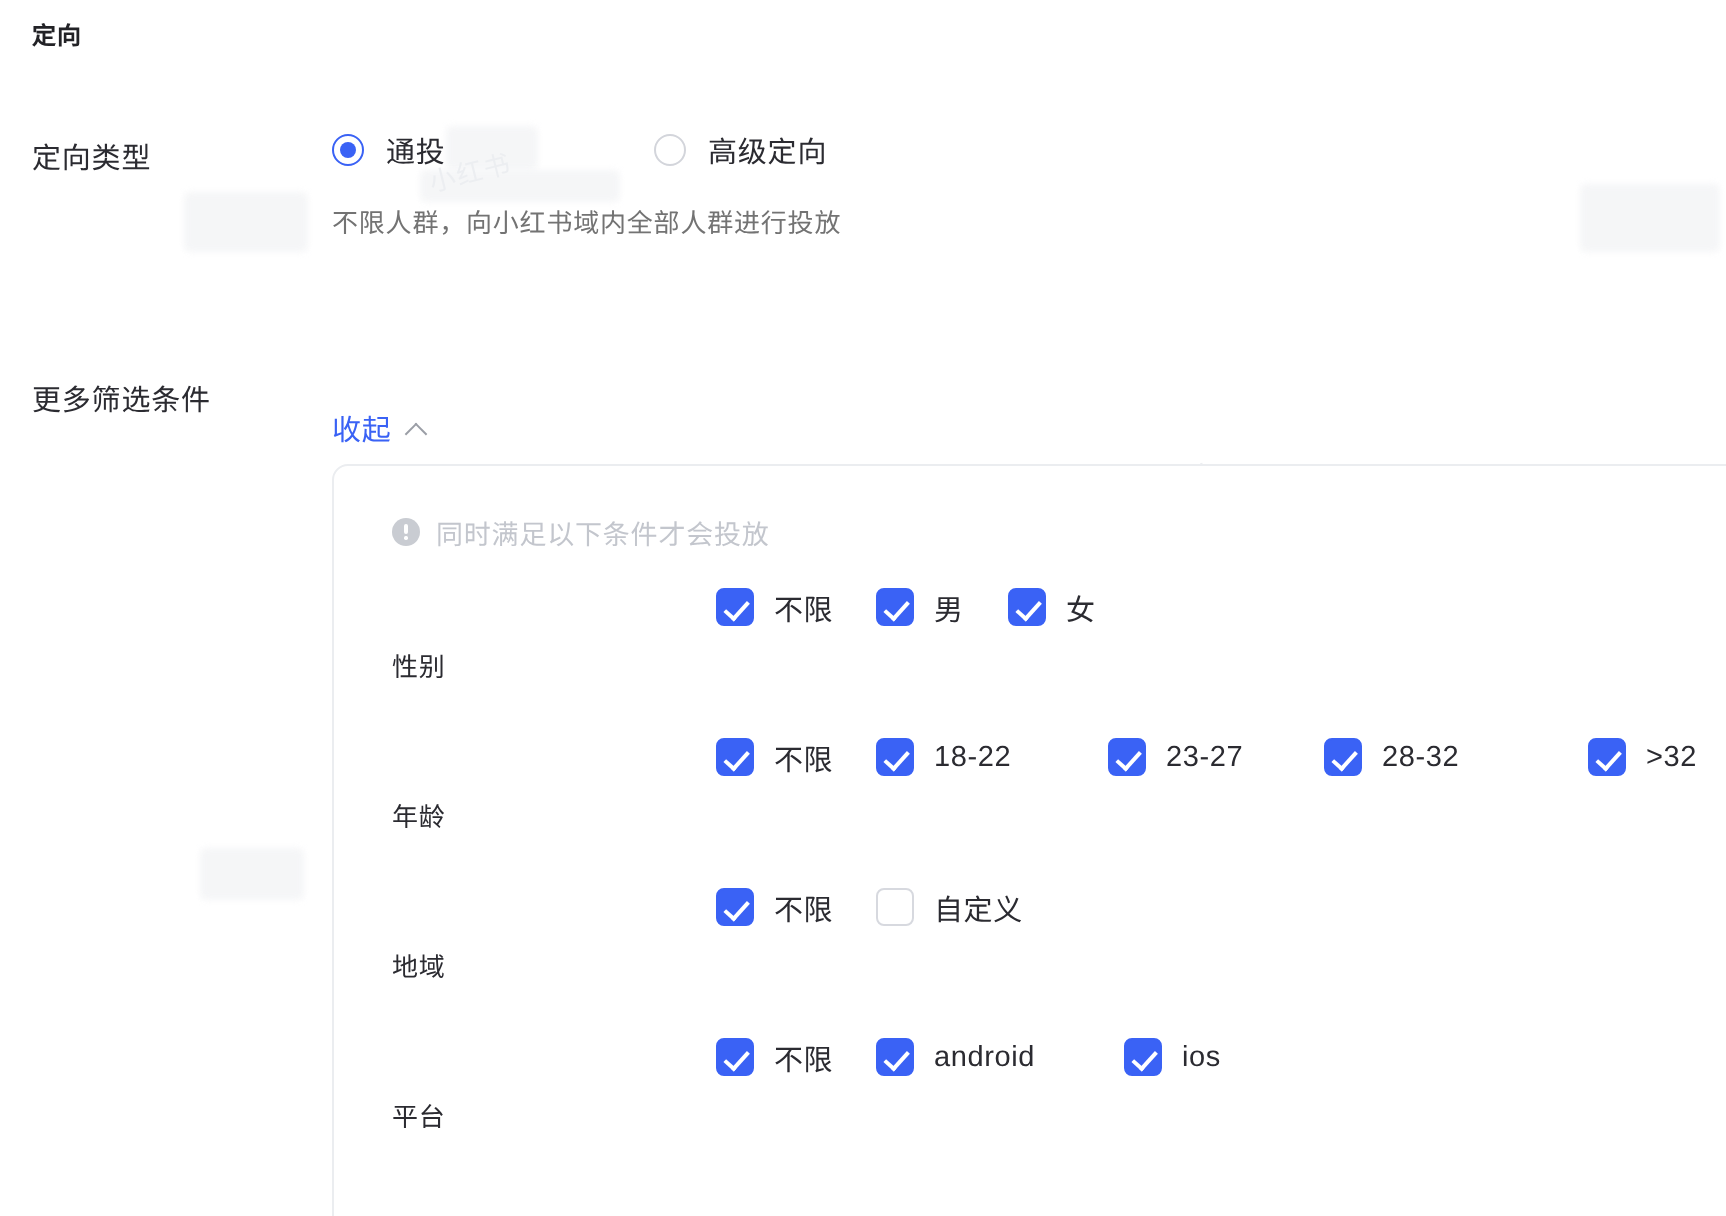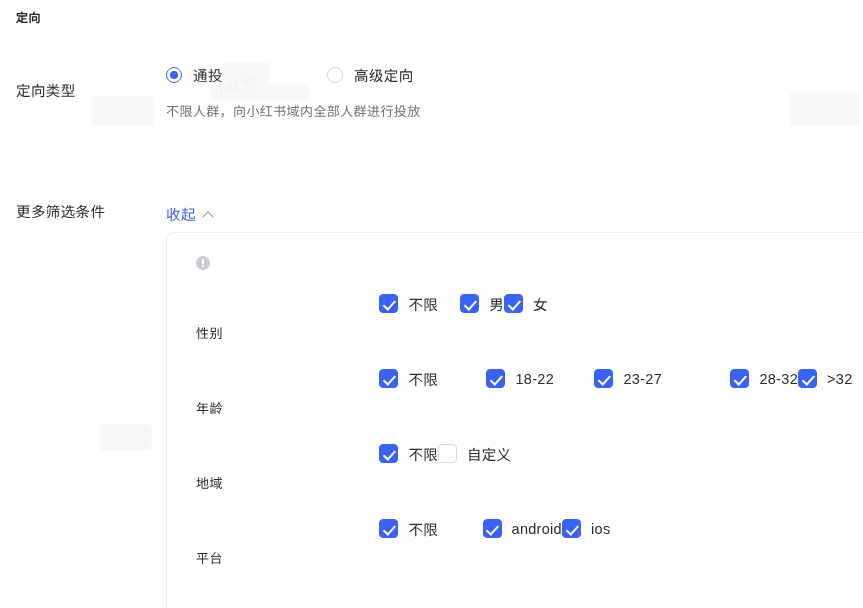--- a/index.html
+++ b/index.html
@@ -48,21 +48,20 @@
     letter-spacing: .5px;
   }
 
   
   .field-label {
     position: absolute;
     font-size: 14.5px;
     color: #2b2b31;
     letter-spacing: .4px;
     white-space: nowrap;
-    margin-top: 12px;
   }
   #label-targeting-type { left: 16px; top: 67px; }
   #label-more-filters  { left: 16px; top: 188px; }
 
   
   .radio-group {
     position: absolute;
     left: 166px;
     top: 64px;
     display: flex;
@@ -232,21 +231,20 @@
     left: 191px;
     top: 8px;
     display: flex;
     align-items: center;
   }
   .cb-item {
     display: flex;
     align-items: center;
     cursor: pointer;
     white-space: nowrap;
-    justify-content: flex-end;
   }
   .cb-box {
     width: 19px;
     height: 19px;
     box-sizing: border-box;
     border-radius: 4px;
     border: 1px solid #d7d9df;
     background: #ffffff;
     position: relative;
     flex: 0 0 auto;
@@ -314,20 +312,21 @@
 
 <div class="collapse-link">
   <span class="txt">收起</span>
   <span class="chev"></span>
 </div>
 
 <div class="filter-panel">
 
   <div class="panel-note">
     <span class="info-icon"></span>
+    <span class="note-txt">同时满足以下条件才会投放</span>
   </div>
 
   <div id="criteria-rows">
       <div class="criteria-row" style="top: 52px;">
         <div class="row-label">性别</div>
         <div class="options">
           <label class="cb-item" style="width: 80px;">
             <span class="cb-box on"></span>
             <span class="cb-label">不限</span>
           </label>
@@ -349,21 +348,21 @@
             <span class="cb-label">不限</span>
           </label>
           <label class="cb-item" style="width: 116px;">
             <span class="cb-box on"></span>
             <span class="cb-label">18-22</span>
           </label>
           <label class="cb-item" style="width: 108px;">
             <span class="cb-box on"></span>
             <span class="cb-label">23-27</span>
           </label>
-          <label class="cb-item" style="width: 110px; margin-left: 26px;">
+          <label class="cb-item" style="width: 132px;">
             <span class="cb-box on"></span>
             <span class="cb-label">28-32</span>
           </label>
           <label class="cb-item">
             <span class="cb-box on"></span>
             <span class="cb-label">&gt;32</span>
           </label>
         </div>
       </div>
       <div class="criteria-row" style="top: 202px;">

